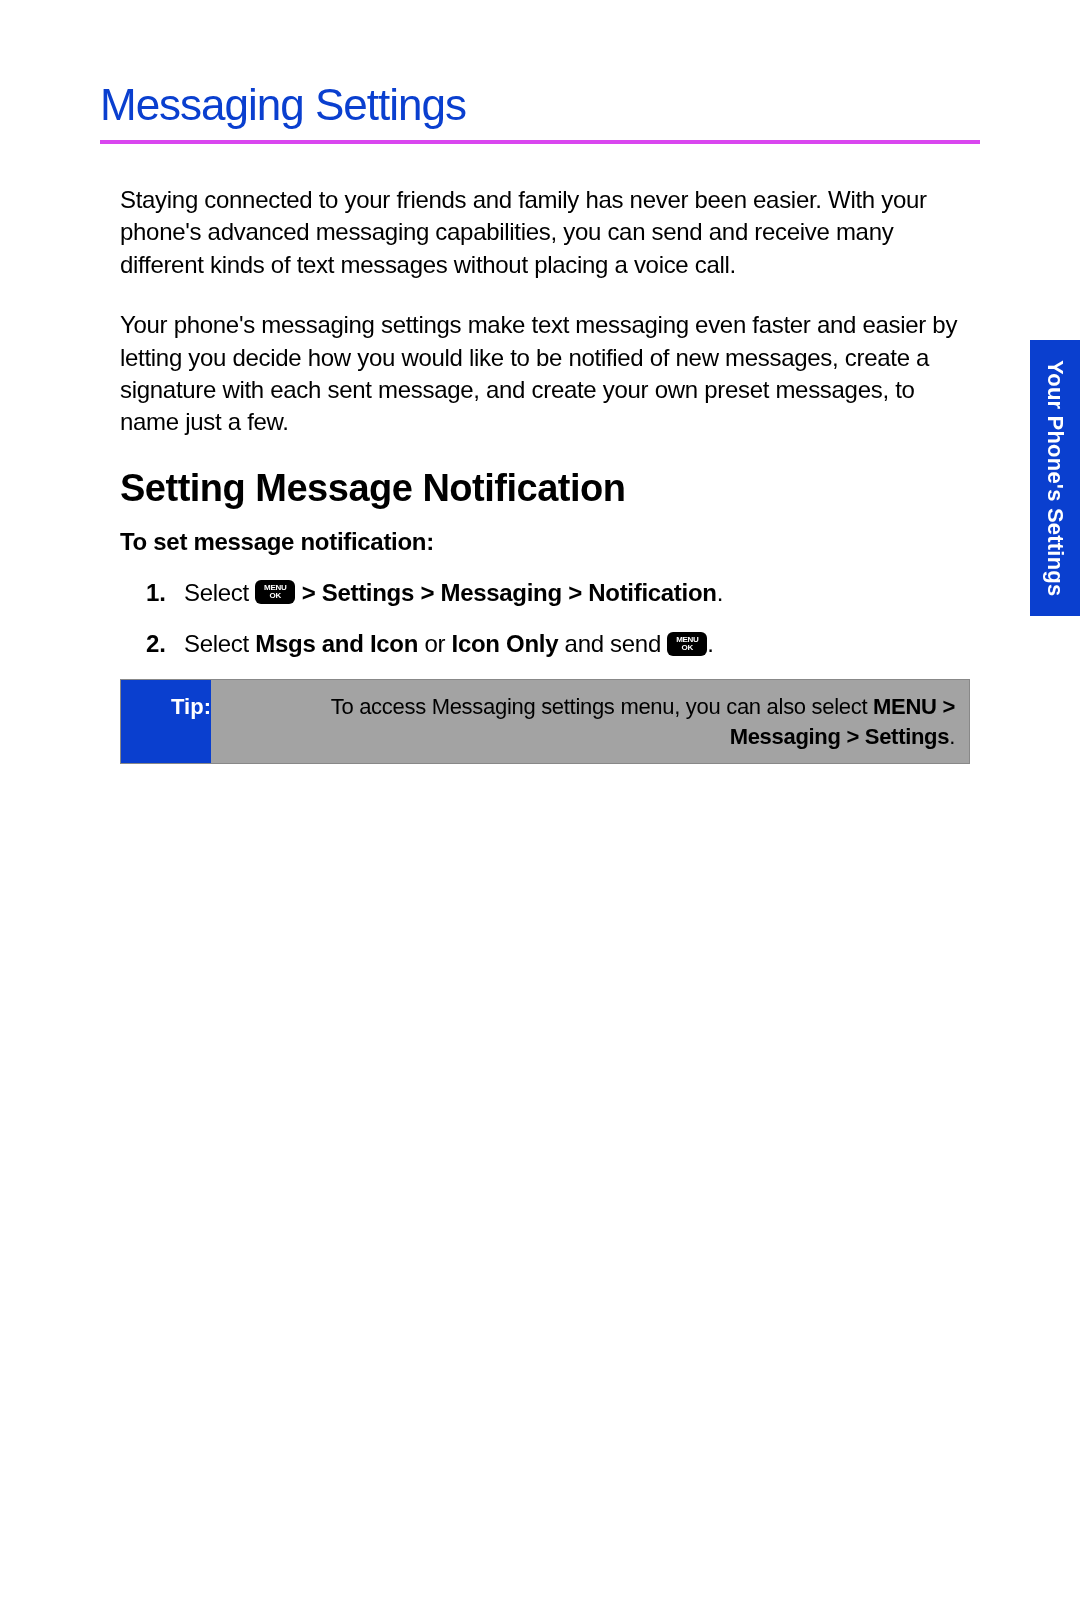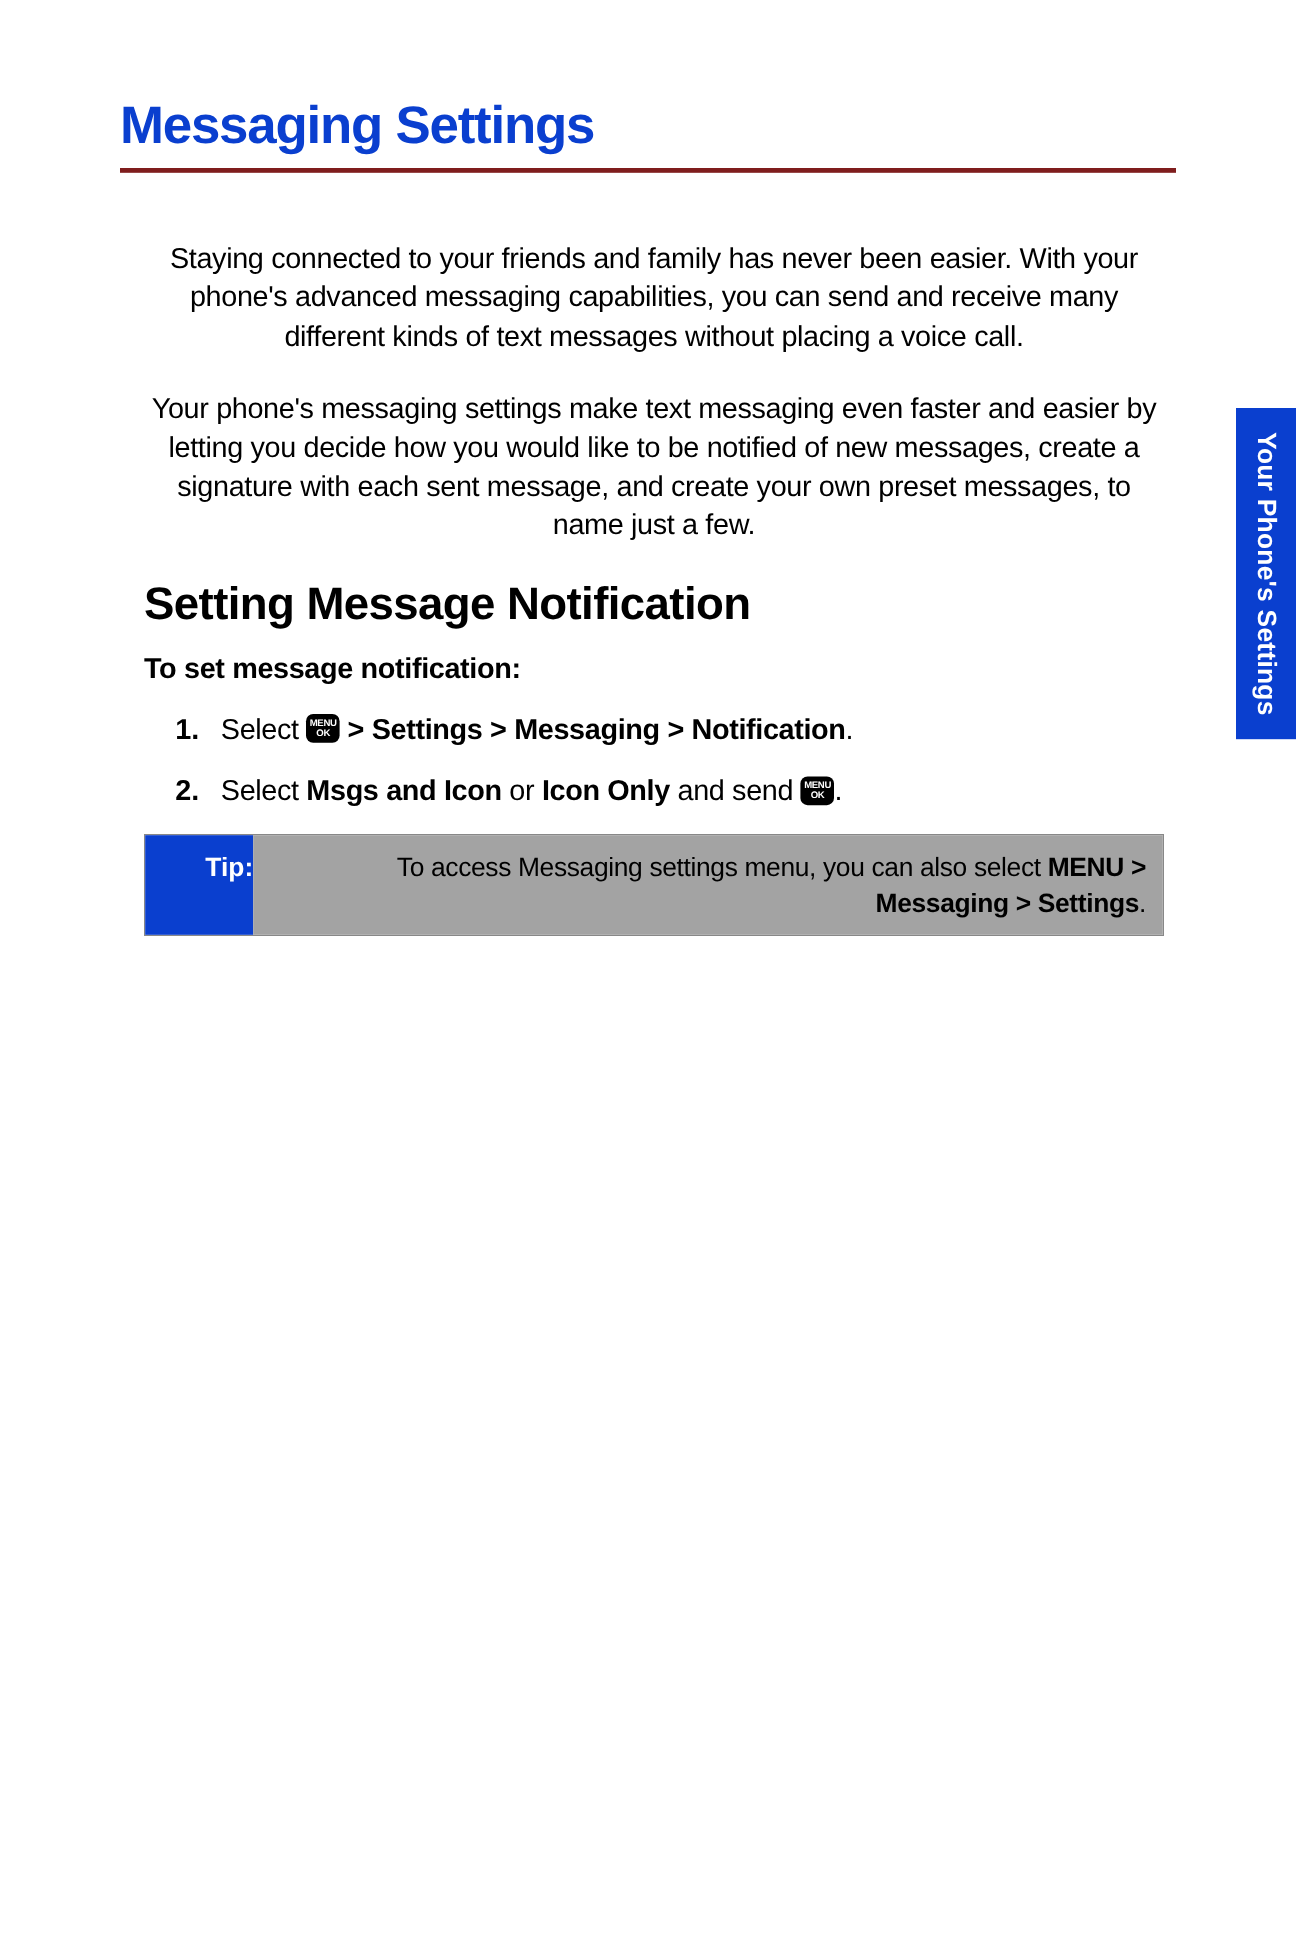--- a/index.html
+++ b/index.html
@@ -12,36 +12,35 @@
     color: #000;
   }
   .page {
     padding: 80px 100px 60px 100px;
     height: 100%;
     position: relative;
   }
   .title {
     color: #0a3fcf;
     font-size: 44px;
-    font-weight: bold;
+    font-weight: normal;
     letter-spacing: -1px;
     padding-bottom: 10px;
-    border-bottom: 4px solid #7f1d1d;
-    margin-bottom: 56px;
+    border-bottom: 4px solid #d946ef;
+    margin-bottom: 40px;
   }
   .body-col {
     padding-left: 20px;
     padding-right: 10px;
   }
   .para {
     font-size: 24px;
     line-height: 1.35;
     margin-bottom: 28px;
     letter-spacing: -0.3px;
-    text-align: center;
   }
   .subhead {
     font-size: 38px;
     font-weight: bold;
     margin-top: 10px;
     margin-bottom: 18px;
     letter-spacing: -0.5px;
   }
   .subsubhead {
     font-size: 24px;
@@ -65,21 +64,21 @@
   .step-text { flex: 1; letter-spacing: -0.3px; }
   .step-text b { font-weight: bold; }
   .menu-key {
     display: inline-flex;
     flex-direction: column;
     align-items: center;
     justify-content: center;
     background: #000;
     color: #fff;
     border-radius: 6px;
-    width: 28px;
+    width: 40px;
     height: 24px;
     vertical-align: middle;
     font-size: 8px;
     line-height: 1;
     font-weight: bold;
     padding: 2px 0;
     position: relative;
     top: -2px;
   }
   .menu-key span:first-child { font-size: 8px; }

